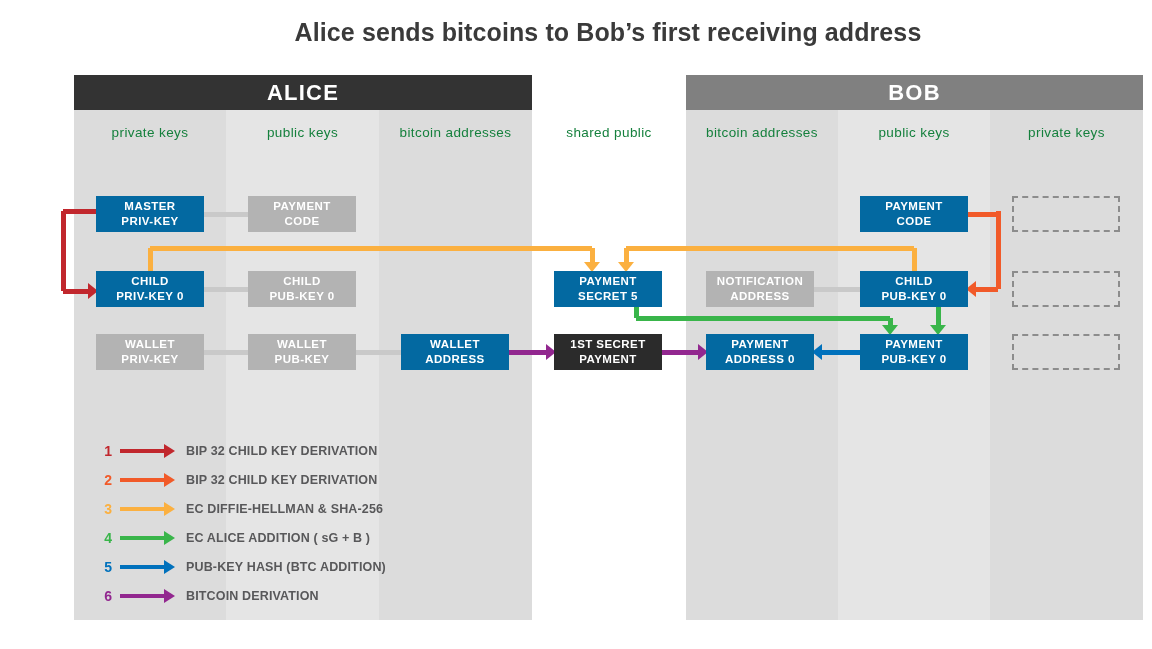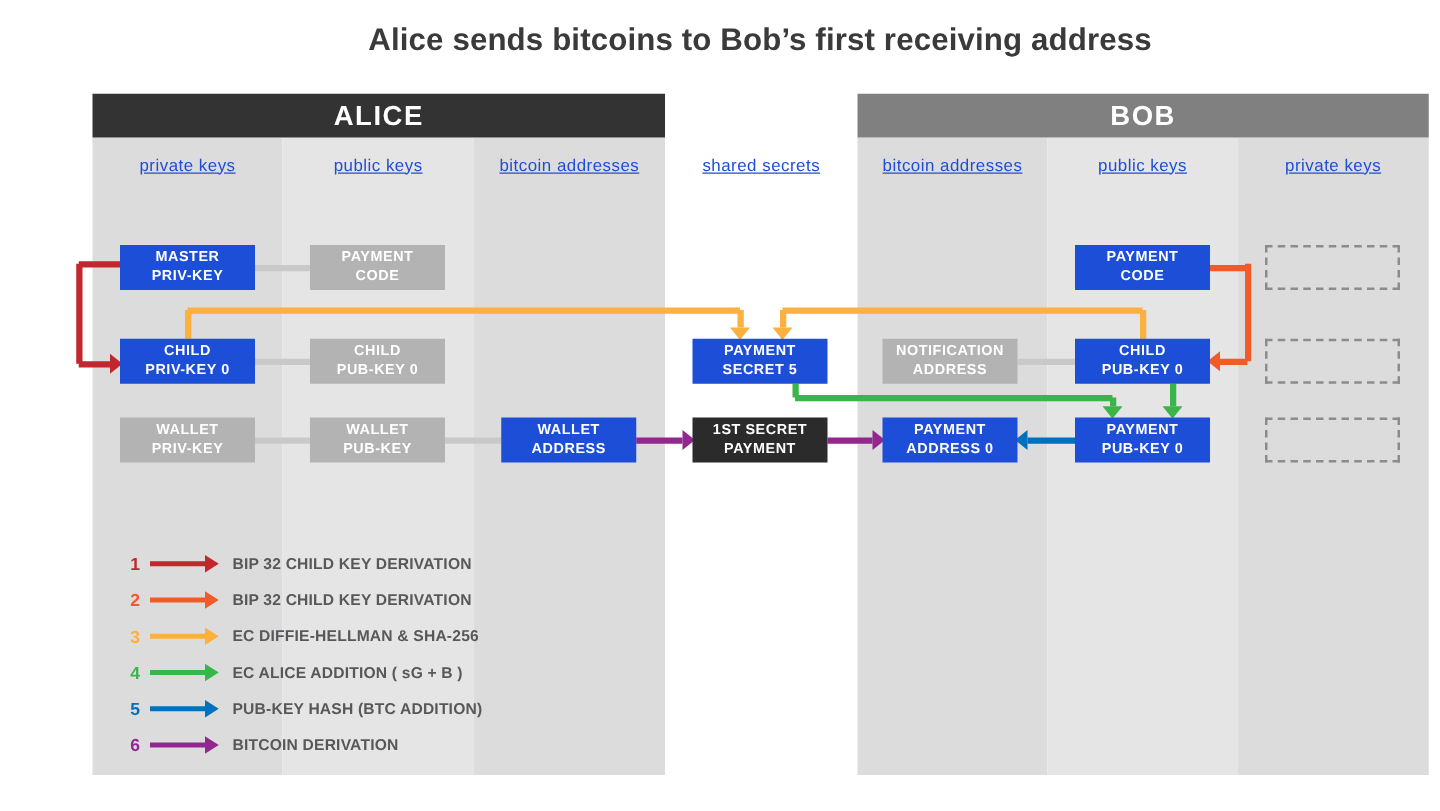--- a/index.html
+++ b/index.html
@@ -16,29 +16,29 @@
   
   .partybar{position:absolute;top:75px;height:35px;color:#fff;
             font-size:22px;font-weight:bold;letter-spacing:1.2px;
             display:flex;align-items:center;justify-content:center;}
   .partybar.alice{background:#333333;}
   .partybar.bob{background:#808080;}
 
   
   .colcap{position:absolute;top:110px;height:44px;display:flex;
           align-items:center;justify-content:center;
-          font-size:13.5px;color:#1d4ed8;letter-spacing:.4px;text-decoration:underline;}
+          font-size:13.5px;color:#15803d;letter-spacing:.4px;}
 
   
   .node{position:absolute;display:flex;flex-direction:column;
         align-items:center;justify-content:center;
         color:#ffffff;font-size:11.5px;font-weight:bold;
         letter-spacing:.45px;line-height:15px;text-align:center;}
   .node span{display:block;white-space:nowrap;}
-  .node.dark{background:#1d4ed8;}
+  .node.dark{background:#0369a1;}
   .node.darker{background:#2b2b2b;}
   .node.light{background:#b3b3b3;}
   .node.ghost{background:transparent;border:2px dashed #8c8c8c;}
   .lseg{position:absolute;}
   .ahead{position:absolute;width:0;height:0;}
 
   
   .legend{position:absolute;}
   .lrow{position:absolute;height:20px;display:flex;align-items:center;}
   .lnum{width:16px;text-align:right;font-size:14px;font-weight:bold;
@@ -66,21 +66,21 @@
       <div class="band" style="left: 958px; width: 153px; background: rgb(220, 220, 220);"></div>
     </div>
   <div id="partybars">
       <div class="partybar alice" style="left: 42px; width: 458px; background: rgb(51, 51, 51);">ALICE</div>
       <div class="partybar bob" style="left: 654px; width: 457px; background: rgb(128, 128, 128);">BOB</div>
     </div>
   <div id="colcaps">
       <div class="colcap" style="left: 42px; width: 152px;">private keys</div>
       <div class="colcap" style="left: 194px; width: 153px;">public keys</div>
       <div class="colcap" style="left: 347px; width: 153px;">bitcoin addresses</div>
-      <div class="colcap" style="left: 500px; width: 154px;">shared secrets</div>
+      <div class="colcap" style="left: 500px; width: 154px;">shared public</div>
       <div class="colcap" style="left: 654px; width: 152px;">bitcoin addresses</div>
       <div class="colcap" style="left: 806px; width: 152px;">public keys</div>
       <div class="colcap" style="left: 958px; width: 153px;">private keys</div>
     </div>
   <div id="connectors">
       <div class="lseg" style="left: 172px; top: 211.5px; width: 44px; height: 5px; background: rgb(201, 201, 201);"></div>
       <div class="lseg" style="left: 172px; top: 286.5px; width: 44px; height: 5px; background: rgb(201, 201, 201);"></div>
       <div class="lseg" style="left: 172px; top: 349.5px; width: 44px; height: 5px; background: rgb(201, 201, 201);"></div>
       <div class="lseg" style="left: 324px; top: 349.5px; width: 45px; height: 5px; background: rgb(201, 201, 201);"></div>
       <div class="lseg" style="left: 782px; top: 286.5px; width: 46px; height: 5px; background: rgb(201, 201, 201);"></div>

